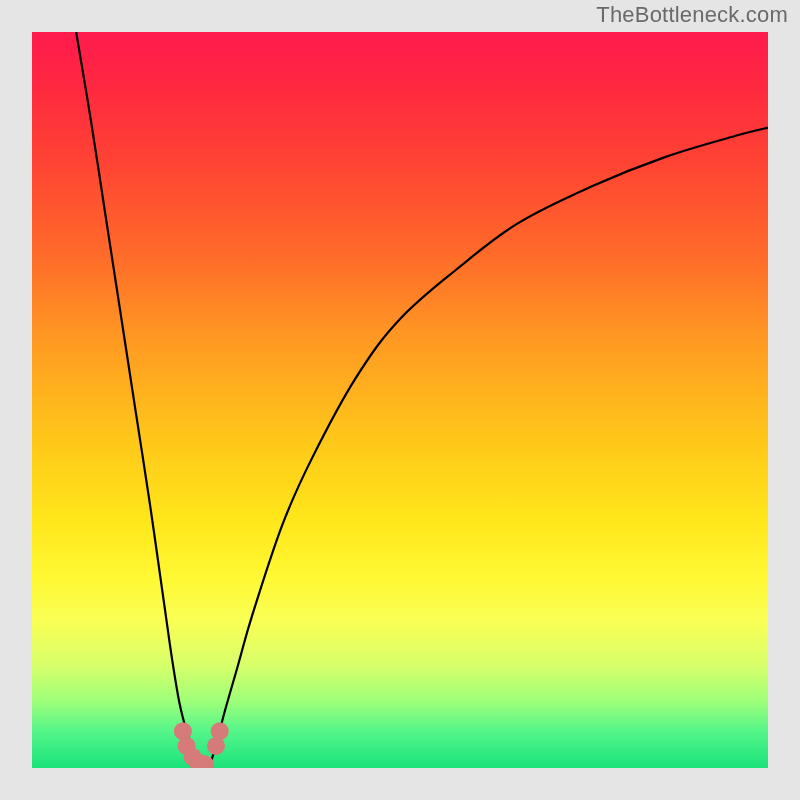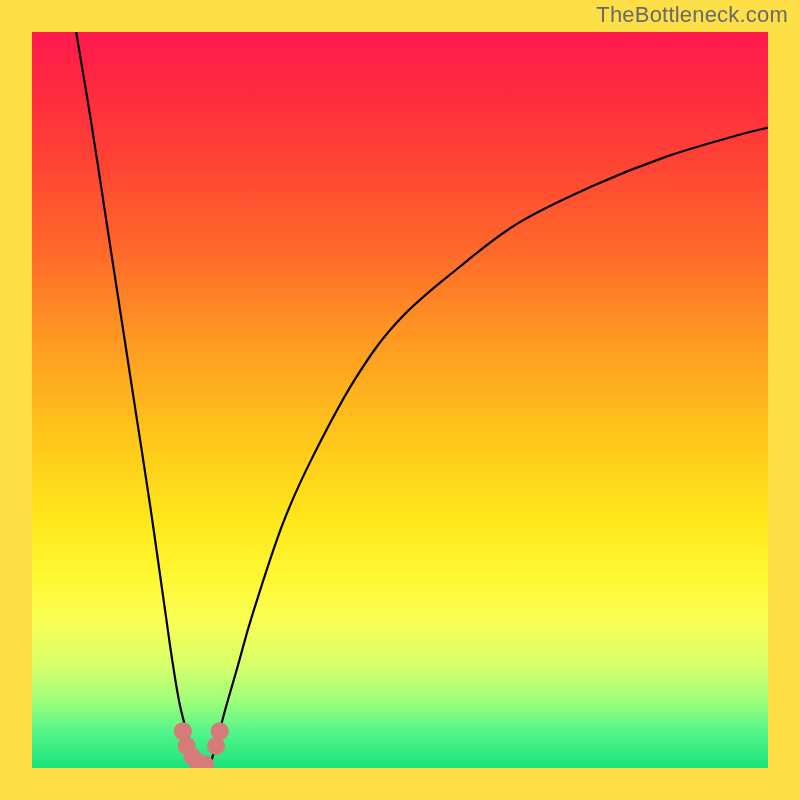--- a/index.html
+++ b/index.html
@@ -7,21 +7,21 @@
     padding: 0;
     width: 800px;
     height: 800px;
     overflow: hidden;
     background: #000;
     font-family: Arial, Helvetica, sans-serif;
   }
   .frame {
     position: absolute;
     inset: 0;
-    background: #fde047;
+    background: #e5e5e5;
   }
   .plot {
     position: absolute;
     background: linear-gradient(to bottom,
       #ff1a4d 0%,
       #ff2a3f 8%,
       #ff4433 18%,
       #ff6a2a 30%,
       #ff9a22 42%,
       #ffc61a 55%,

